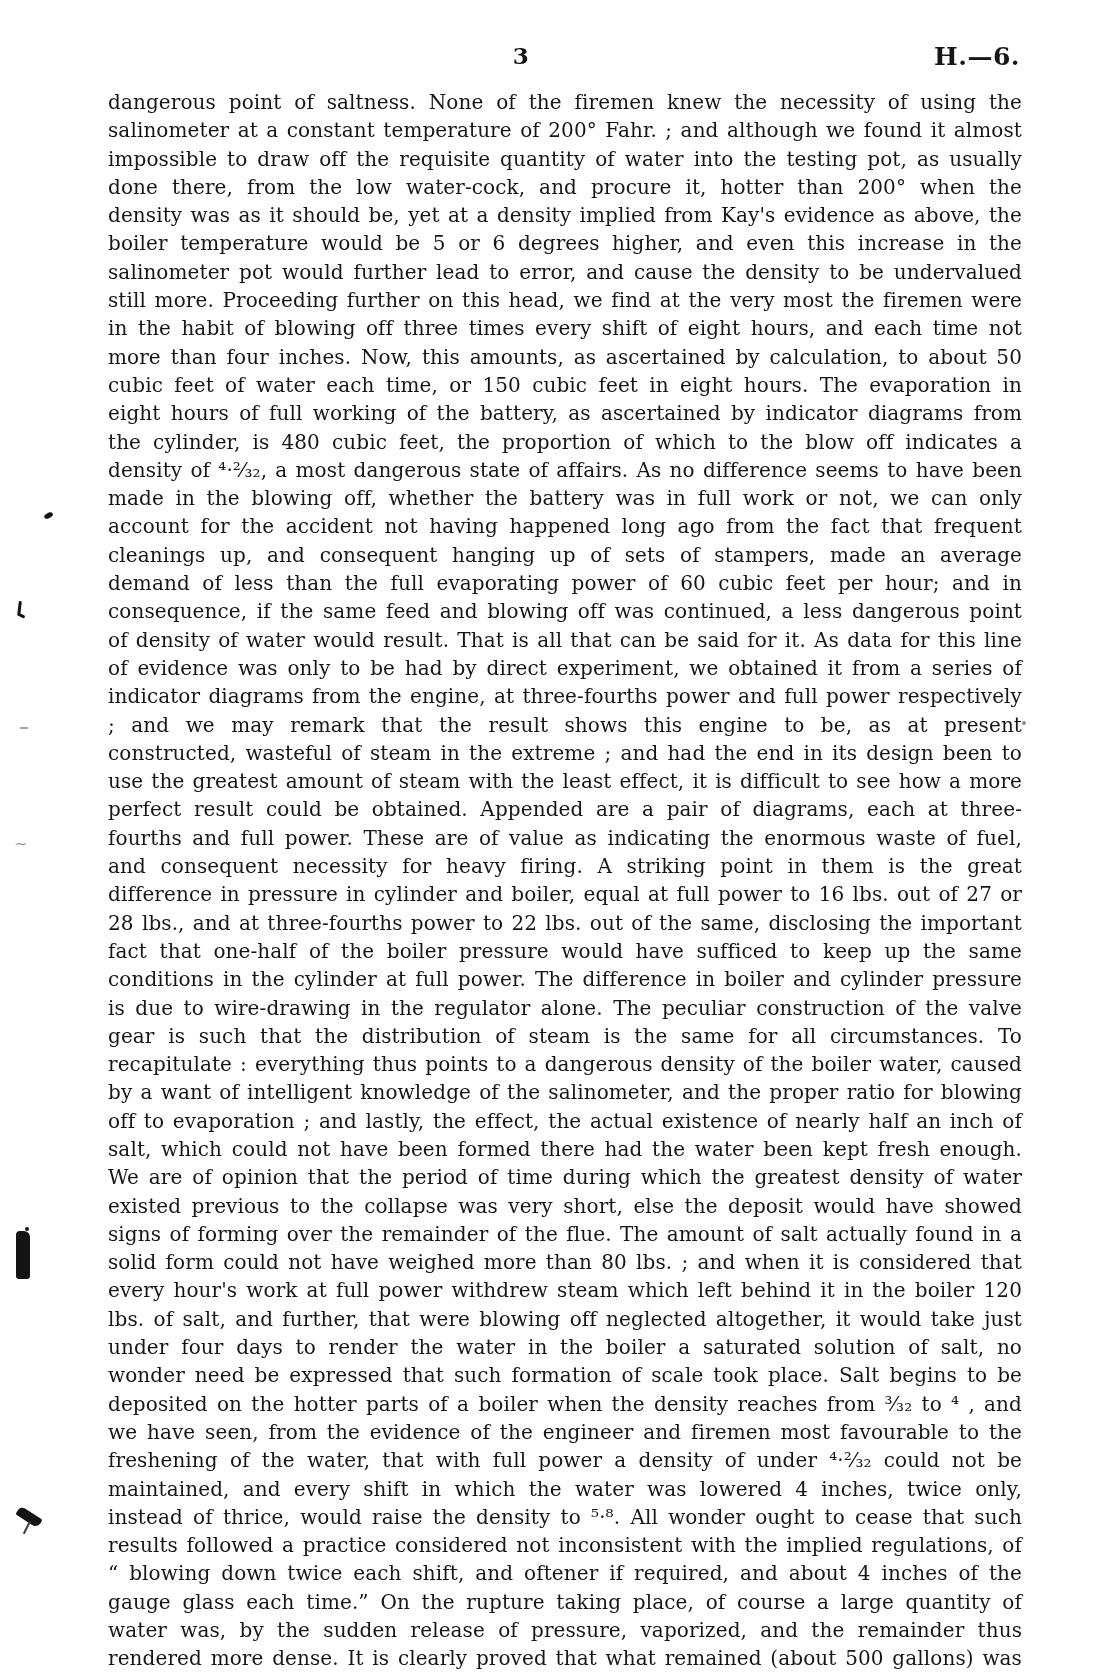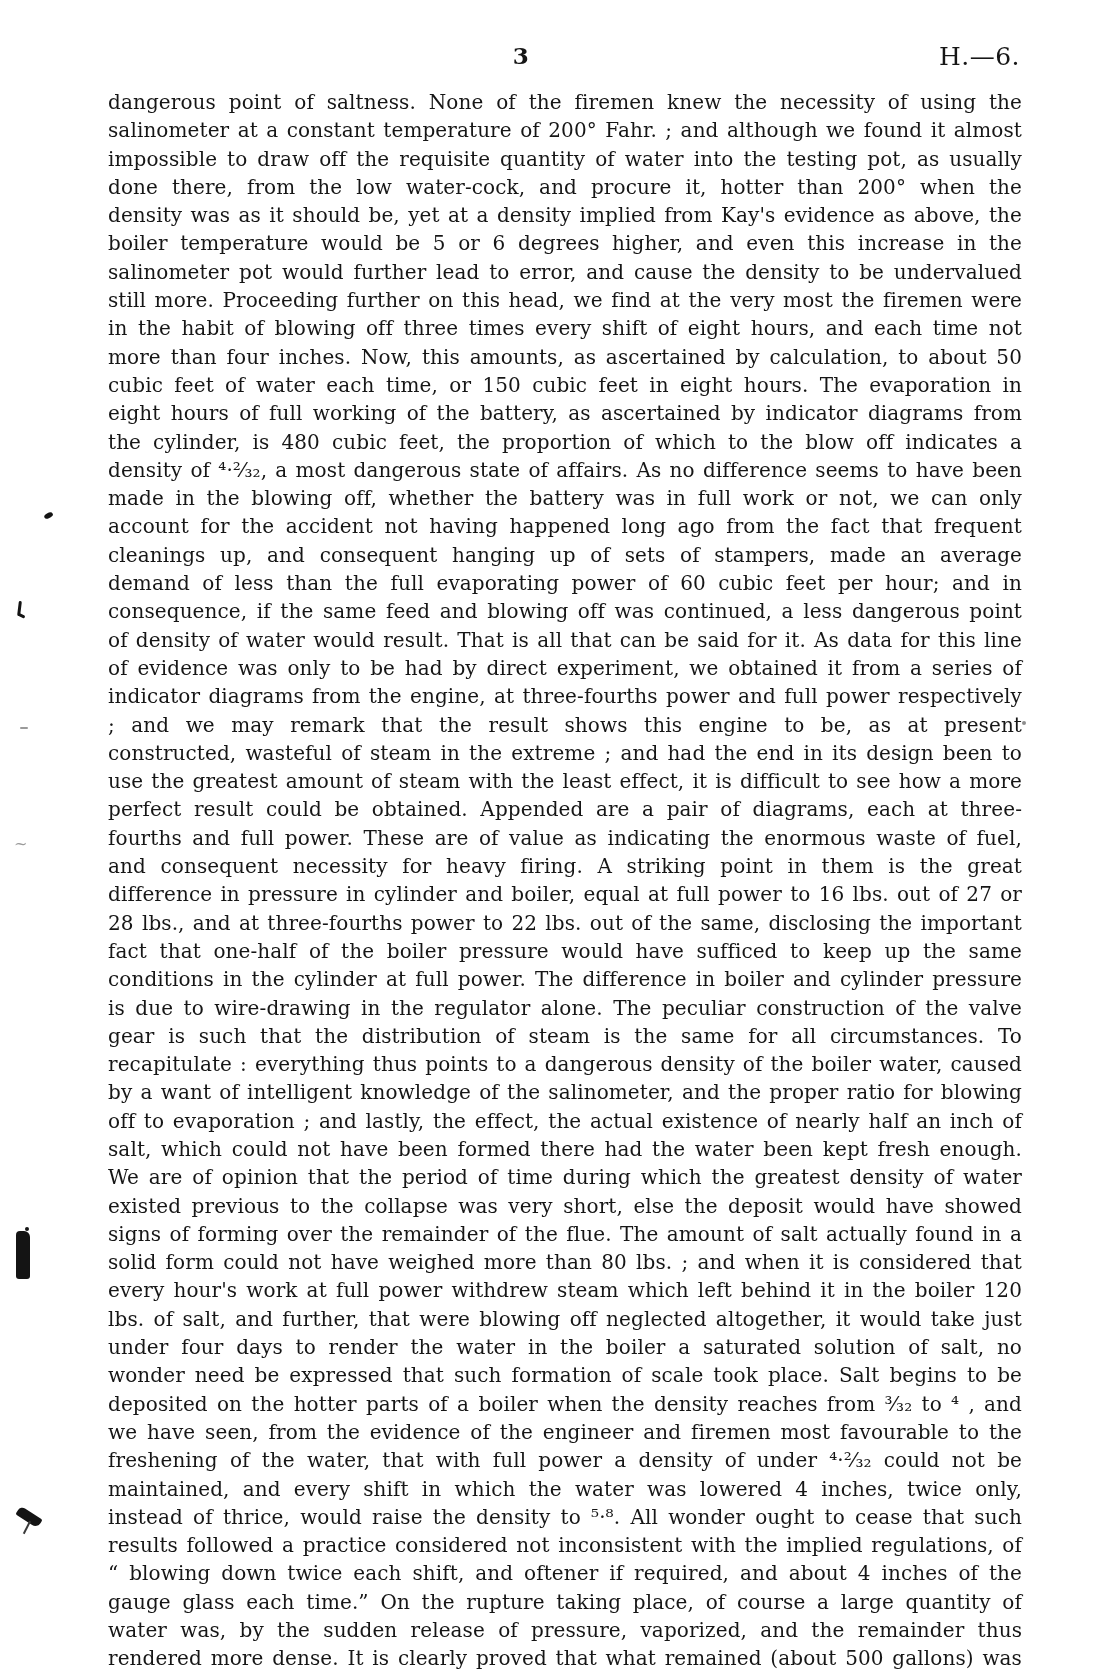--- a/index.html
+++ b/index.html
@@ -14,21 +14,21 @@
   }
   .page-header{
     position:absolute;top:42px;left:108px;width:912px;height:34px;
   }
   .page-number{
     position:absolute;left:0;right:86px;text-align:center;
     font-size:23px;font-weight:bold;letter-spacing:.5px;
   }
   .doc-ref{
     position:absolute;right:0;top:0;
-    font-size:25px;font-weight:normal;letter-spacing:.5px;margin-left:28px;
+    font-size:25px;font-weight:bold;letter-spacing:.5px;margin-left:28px;
   }
   .content{
     position:absolute;top:88px;left:108px;width:914px;
     font-size:20px;line-height:28.3px;
     text-align:justify;
     word-spacing:1.5px;
     letter-spacing:.1px;
   }
   .content p{margin:0;padding:0;}
   

